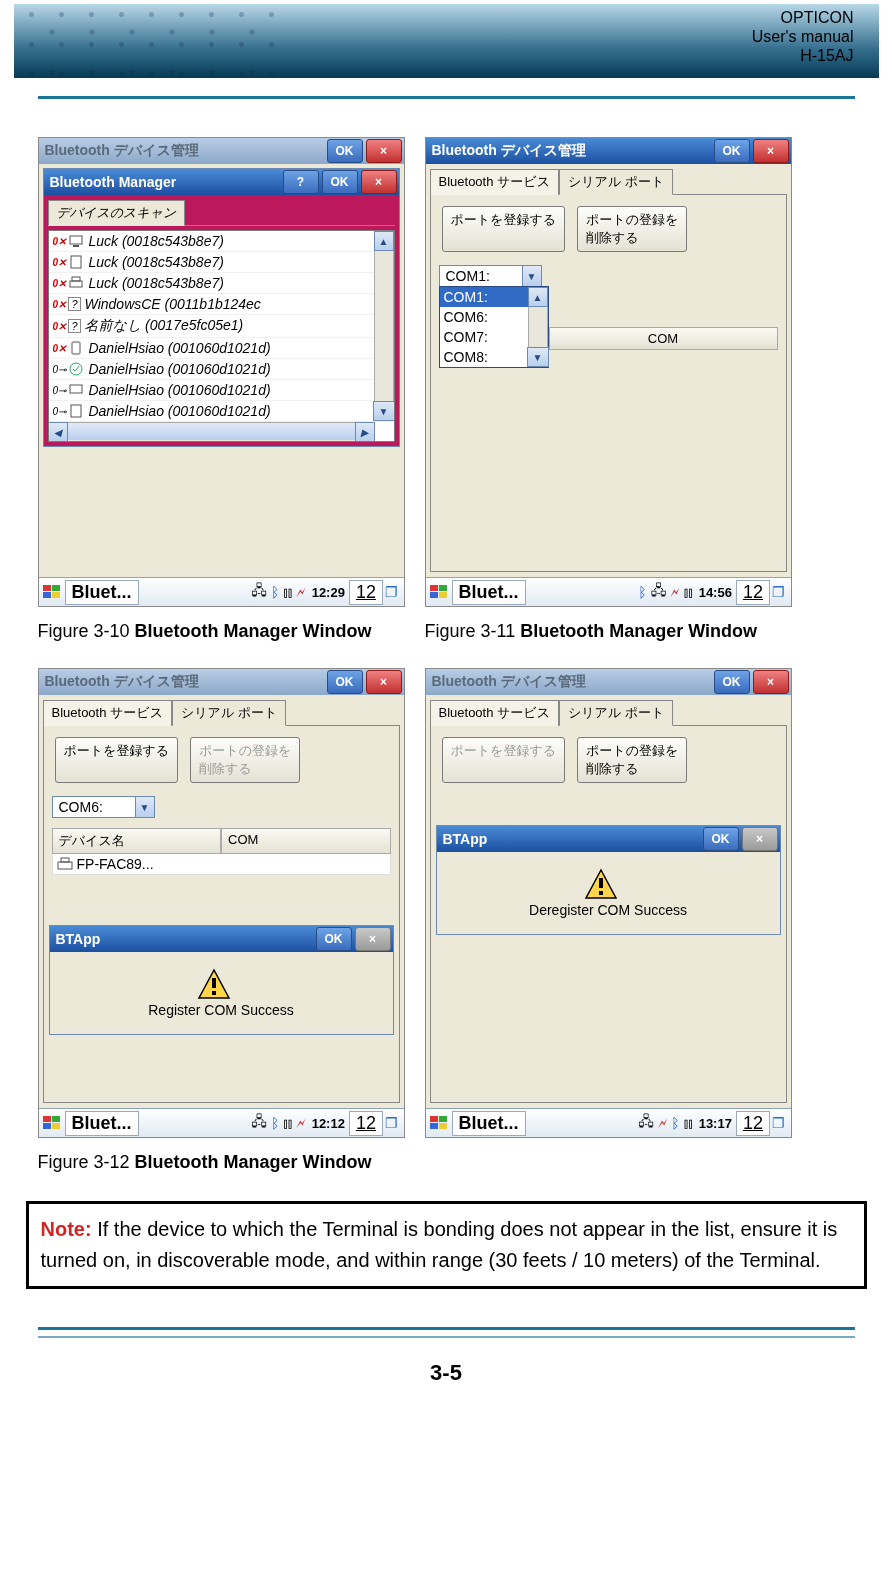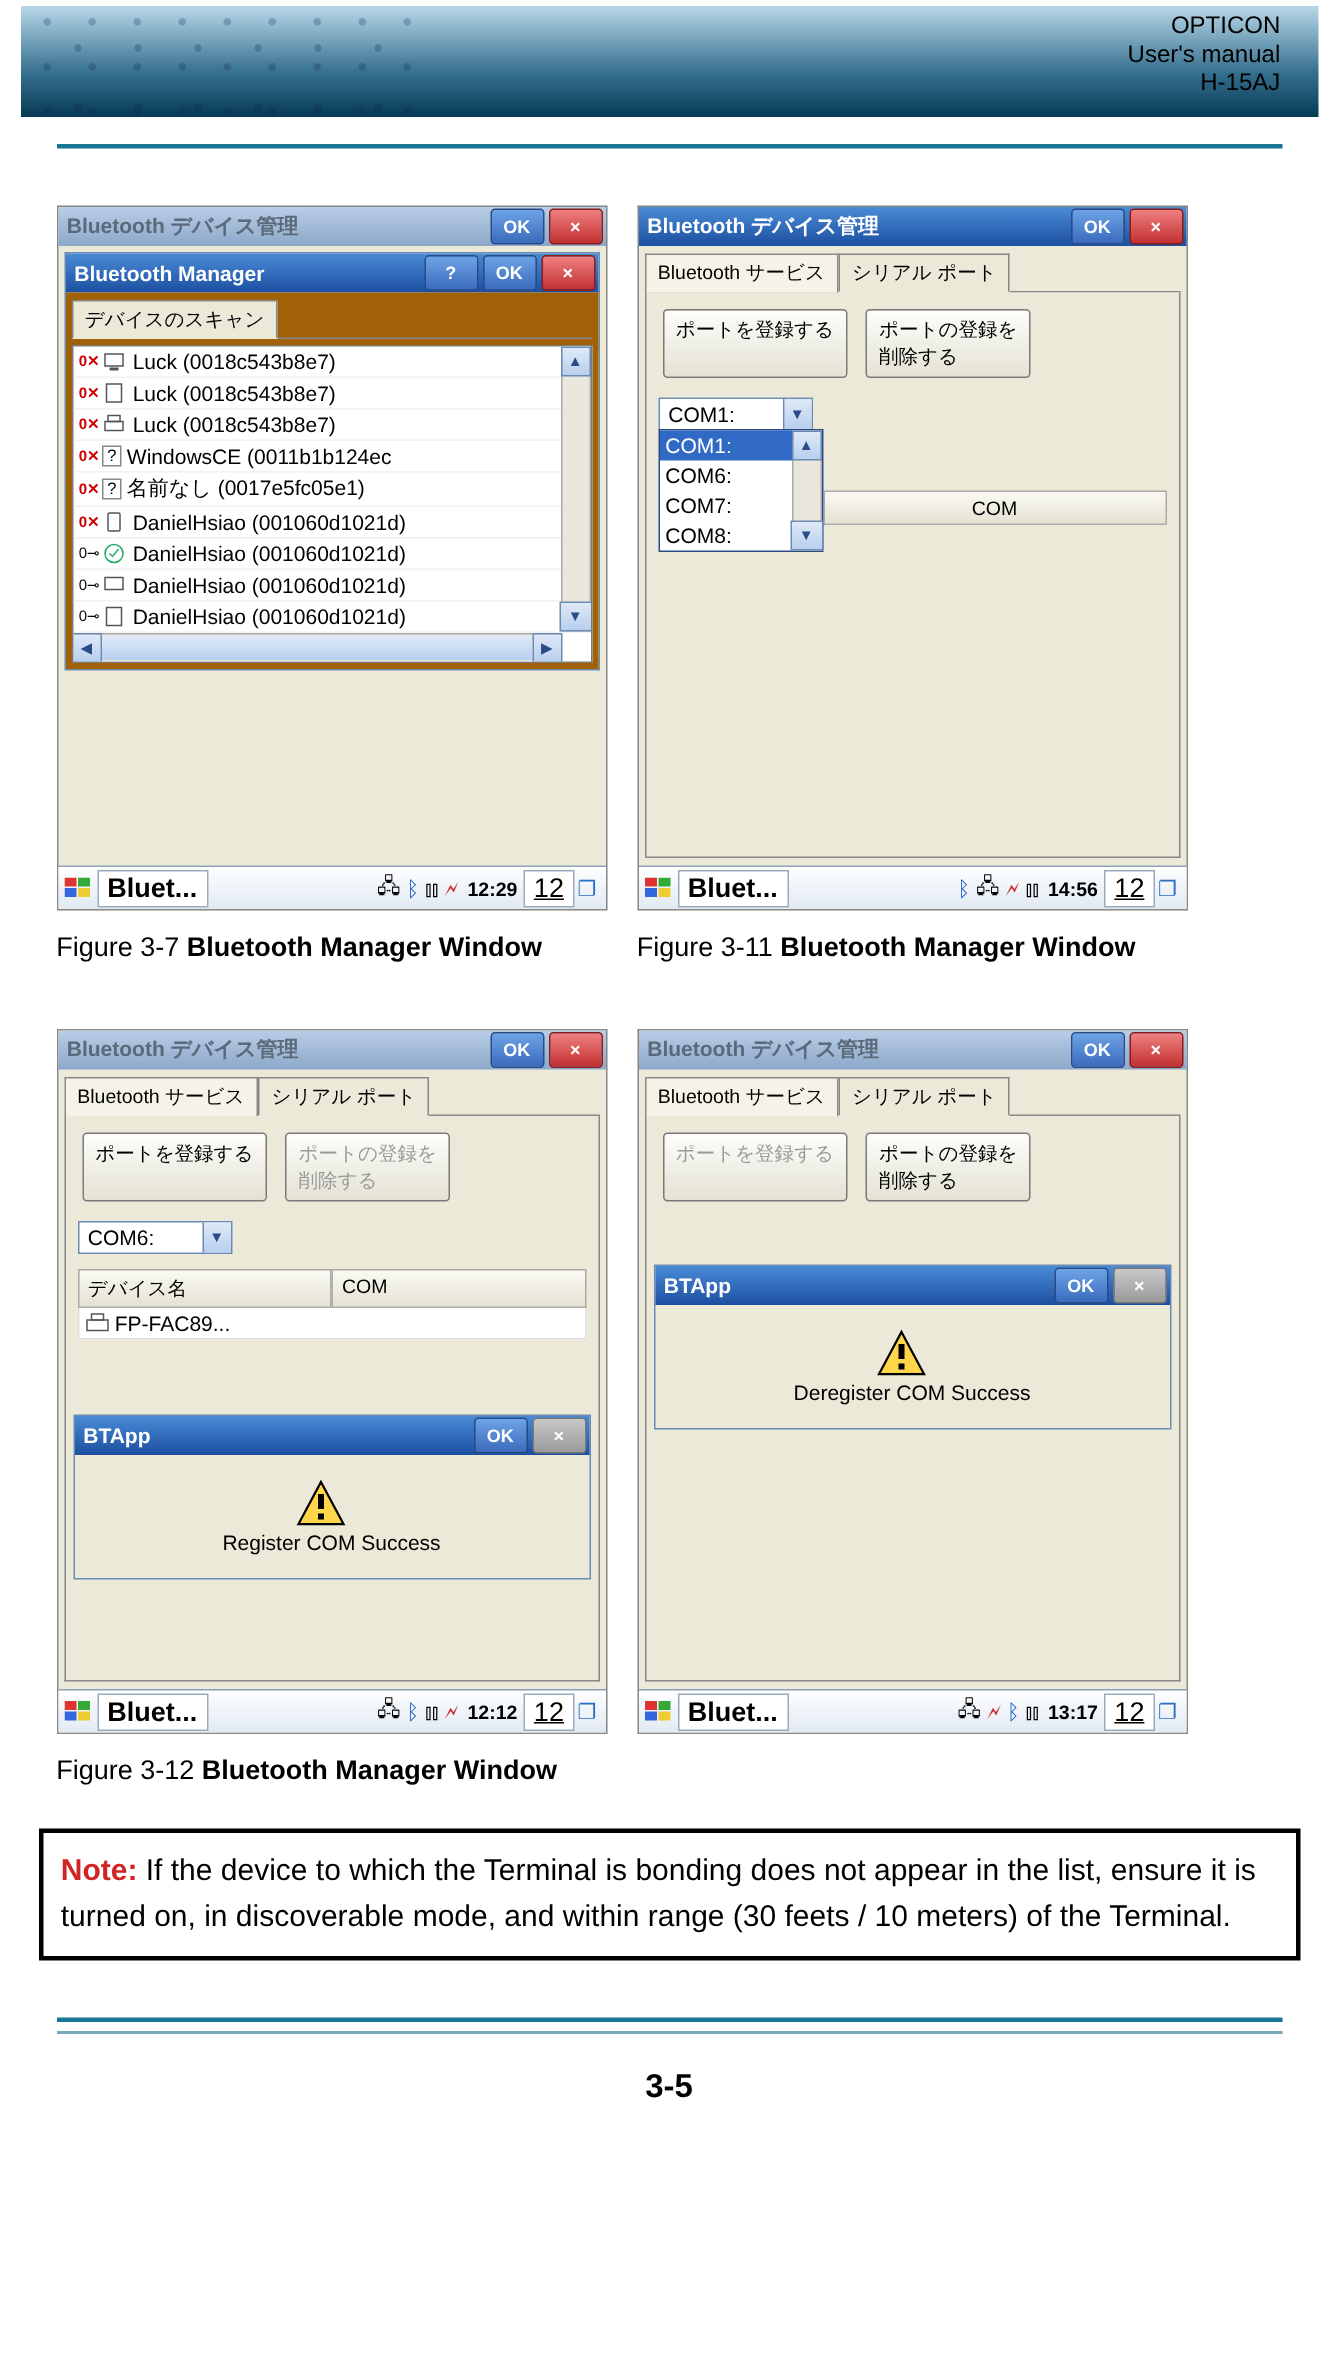--- a/index.html
+++ b/index.html
@@ -3,21 +3,21 @@
 <meta charset="utf-8">
 <style>
   html,body{margin:0;padding:0;font-family:Arial,Helvetica,sans-serif;background:#fff;color:#000;}
   .page{width:865px;margin:4px auto;box-sizing:border-box;}
   .header-bar{height:70px;background:linear-gradient(#b8d8e8,#36708f 60%,#063a55);position:relative;display:flex;justify-content:flex-end;align-items:flex-start;padding:4px 25px 0 0;}
   .header-text{text-align:right;font-size:16px;color:#000;line-height:1.2;}
   .pattern{position:absolute;left:10px;top:0;bottom:0;width:260px;opacity:.25;
     background:radial-gradient(circle at 25% 35%, #125 2px, transparent 3px) 0 0/30px 30px,
                radial-gradient(circle at 70% 70%, #125 2px, transparent 3px) 0 0/40px 40px;}
   .thin-rule{height:3px;background:#1a7699;margin:18px 24px 0;}
-  .figures{display:flex;flex-wrap:wrap;gap:44px 20px;padding:38px 24px 0;}
+  .figures{display:flex;flex-wrap:wrap;gap:26px 20px;padding:38px 24px 0;}
   .fig{width:367px;}
   .fig-box{width:367px;height:470px;background:#ece9d8;border:1px solid #8a8a8a;box-sizing:border-box;display:flex;flex-direction:column;font-size:14px;}
   .titlebar{height:26px;display:flex;align-items:center;padding:0 2px 0 6px;color:#fff;font-weight:bold;}
   .titlebar.active{background:linear-gradient(#4a8bd6,#1c4fa0);}
   .titlebar.inactive{background:linear-gradient(#b9cde6,#8ca8c9);color:#5a6a7a;}
   .titlebar-spacer{flex:1;}
   .winbtn{min-width:26px;height:22px;margin-left:3px;border:1px solid #2a4c86;border-radius:3px;background:linear-gradient(#6ea3e6,#3a6bbd);display:flex;align-items:center;justify-content:center;color:#fff;font-weight:bold;font-size:12px;padding:0 4px;}
   .winbtn.close{background:linear-gradient(#f08080,#c23030);border-color:#8c1b1b;}
   .content{flex:1;position:relative;padding:4px;}
   .tabstrip{display:flex;border-bottom:1px solid #888;}
@@ -84,21 +84,21 @@
         </div>
         <div class="content">
           <div style="border:1px solid #6b8bb5;">
             <div class="titlebar active">
               <span>Bluetooth Manager</span>
               <span class="titlebar-spacer"></span>
               <span class="winbtn">?</span>
               <span class="winbtn">OK</span>
               <span class="winbtn close">×</span>
             </div>
-            <div style="background:#a16207;padding:4px;">
+            <div style="background:#be185d;padding:4px;font-style:italic;">
               <div class="tabstrip">
                 <div class="tab active">デバイスのスキャン</div>
               </div>
               <div class="listbox" style="position:relative;">
                 <div>
                   <div class="list-item">
                       <span class="x-badge">0✕</span>
                       <svg class="dev-icon">
                         <rect x="2" y="3" width="12" height="8" fill="none" stroke="#555"></rect>
                         <rect x="5" y="12" width="6" height="2" fill="#555"></rect>
@@ -186,21 +186,21 @@
           <span class="tray-ic">🖧</span>
           <span class="tray-ic" style="color:#1a5ec8;">ᛒ</span>
           <span class="tray-ic">⫾⫾</span>
           <span class="tray-ic" style="color:#c33;">🗲</span>
           <span class="clock">12:29</span>
           <span class="taskbtn" style="font-weight:normal;text-decoration:underline;">12</span>
           <span class="tray-ic" style="color:#2a6ec8;">❐</span>
         </div>
       </div>
       <div class="caption">
-        <span>Figure 3-7 </span><b>Bluetooth Manager Window</b>
+        <span>Figure 3-10 </span><b>Bluetooth Manager Window</b>
       </div>
     </div>
 
     <div class="fig">
       <div class="fig-box">
         <div class="titlebar active">
           <span>Bluetooth デバイス管理</span>
           <span class="titlebar-spacer"></span>
           <span class="winbtn">OK</span>
           <span class="winbtn close">×</span>

